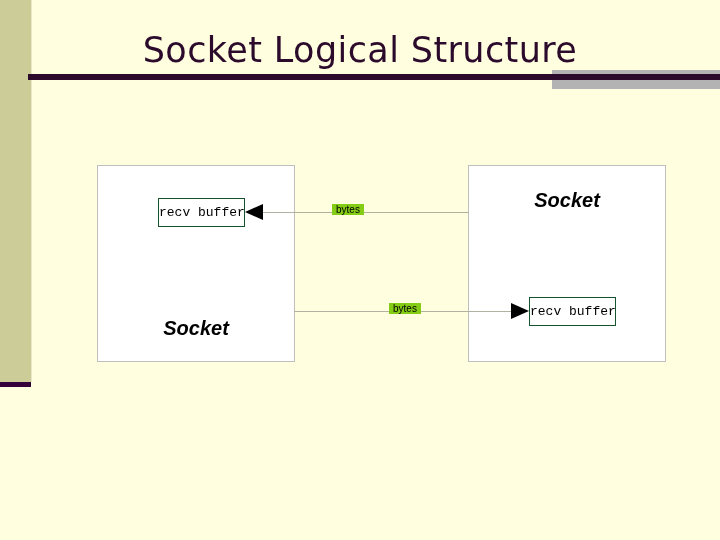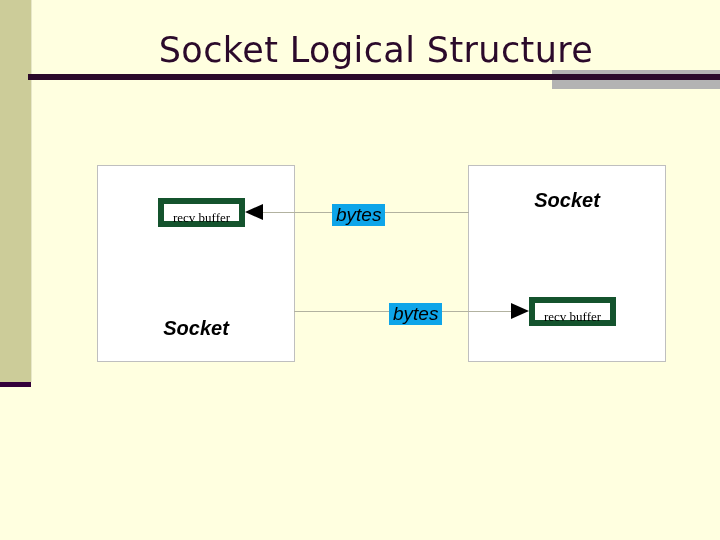--- a/index.html
+++ b/index.html
@@ -59,21 +59,21 @@
   #title-rule {
     position: absolute;
     left: 28px;
     top: 74px;
     width: 692px;
     height: 6px;
     background: #2B0A2B;
   }
   #slide-title {
     position: absolute;
-    left: 44px;
+    left: 28px;
     top: 28px;
     width: 664px;
     text-align: center;
     font-family: "DejaVu Sans", sans-serif;
     font-size: 35px;
     line-height: 44px;
     font-weight: 400;
     color: #2B0A2B;
     letter-spacing: 0.4px;
     white-space: nowrap;
@@ -123,23 +123,23 @@
   #socket-label-right {
     left: 468px;
     top: 189px;
     width: 198px;
     text-align: center;
   }
 
   .buffer-box {
     position: absolute;
     background: #FFFFFF;
-    border: 6px solid #14532d;
+    border: 1px solid #14532d;
     box-sizing: border-box;
-    font-family: Liberation Serif, serif;
+    font-family: Liberation Mono, monospace;
     font-size: 13px;
     color: #000000;
     text-align: center;
     white-space: nowrap;
   }
   #buffer-left {
     left: 158px;
     top: 198px;
     width: 87px;
     height: 29px;
@@ -187,26 +187,25 @@
     left: 511px;
     top: 303px;
     border-top: 8px solid transparent;
     border-bottom: 8px solid transparent;
     border-left: 18px solid #000000;
   }
 
   .bytes-label {
     position: absolute;
     font-family: "Liberation Sans", sans-serif;
-    font-size: 19px;
+    font-size: 10px;
     color: #000000;
-    background: #0ea5e9;
+    background: #84cc16;
     padding: 0 4px;
     white-space: nowrap;
-    font-style: italic;
   }
   #bytes-label-top {
     left: 332px;
     top: 204px;
   }
   #bytes-label-bottom {
     left: 389px;
     top: 303px;
   }
 </style>

